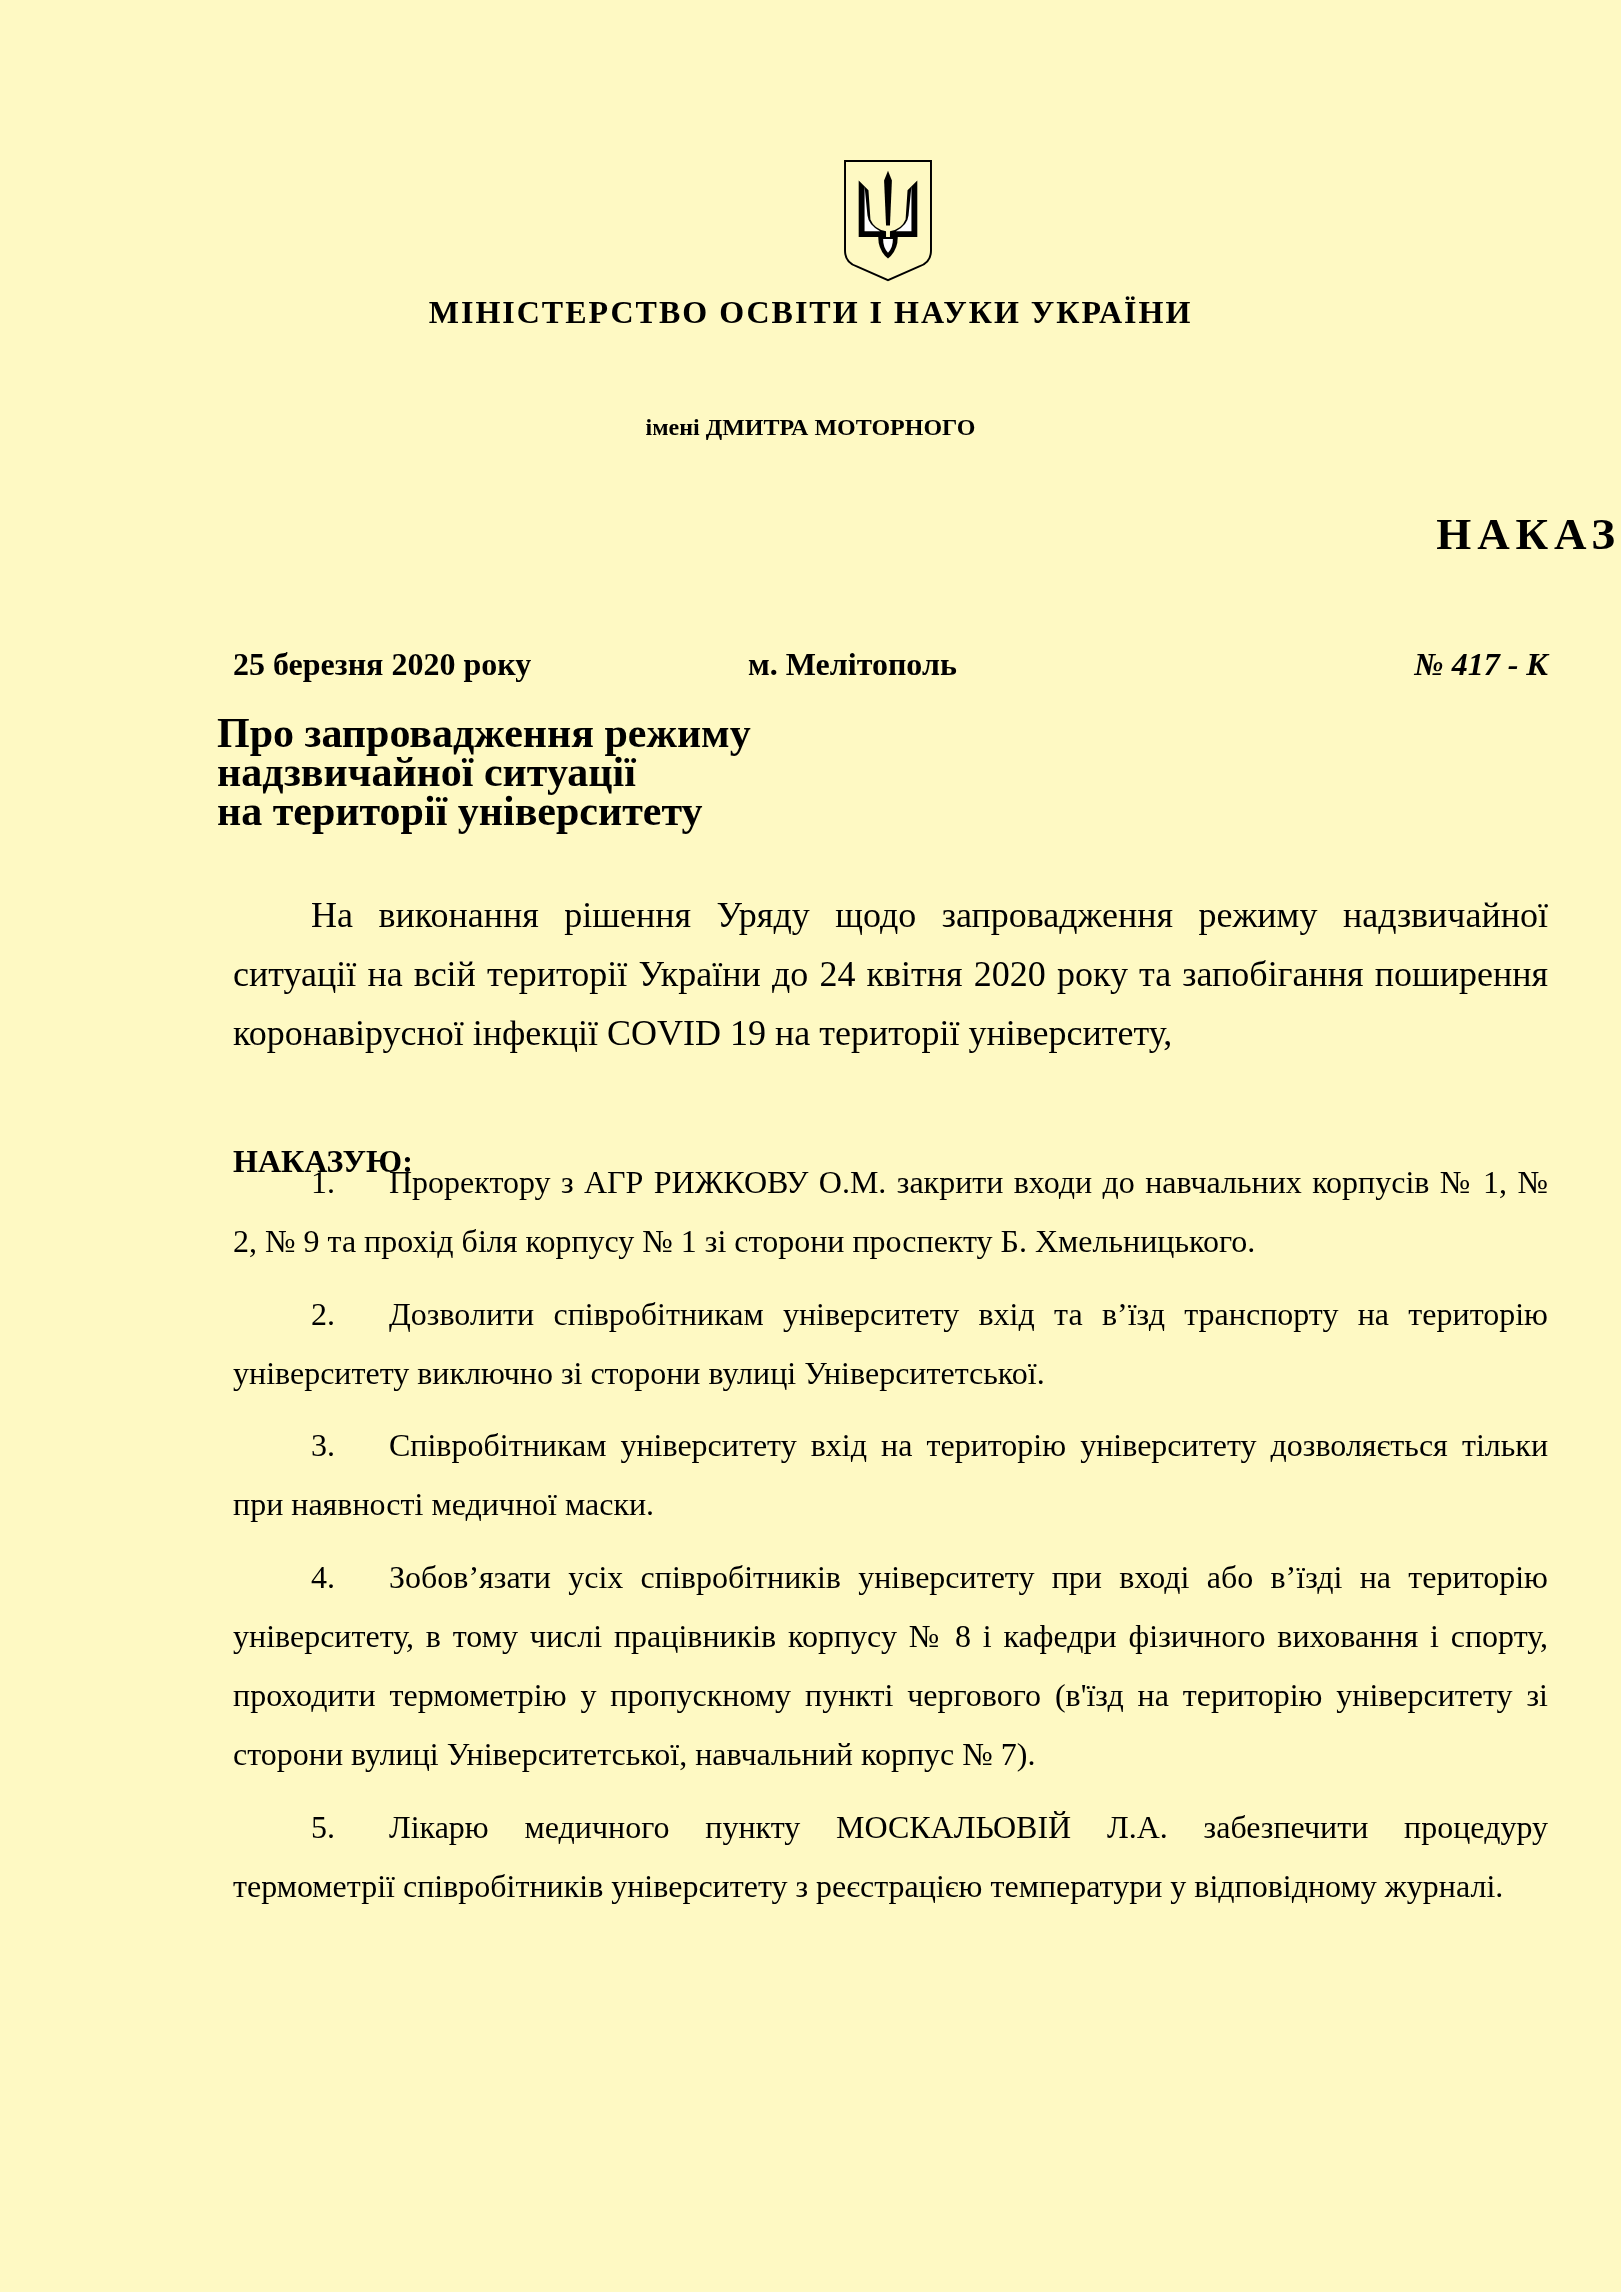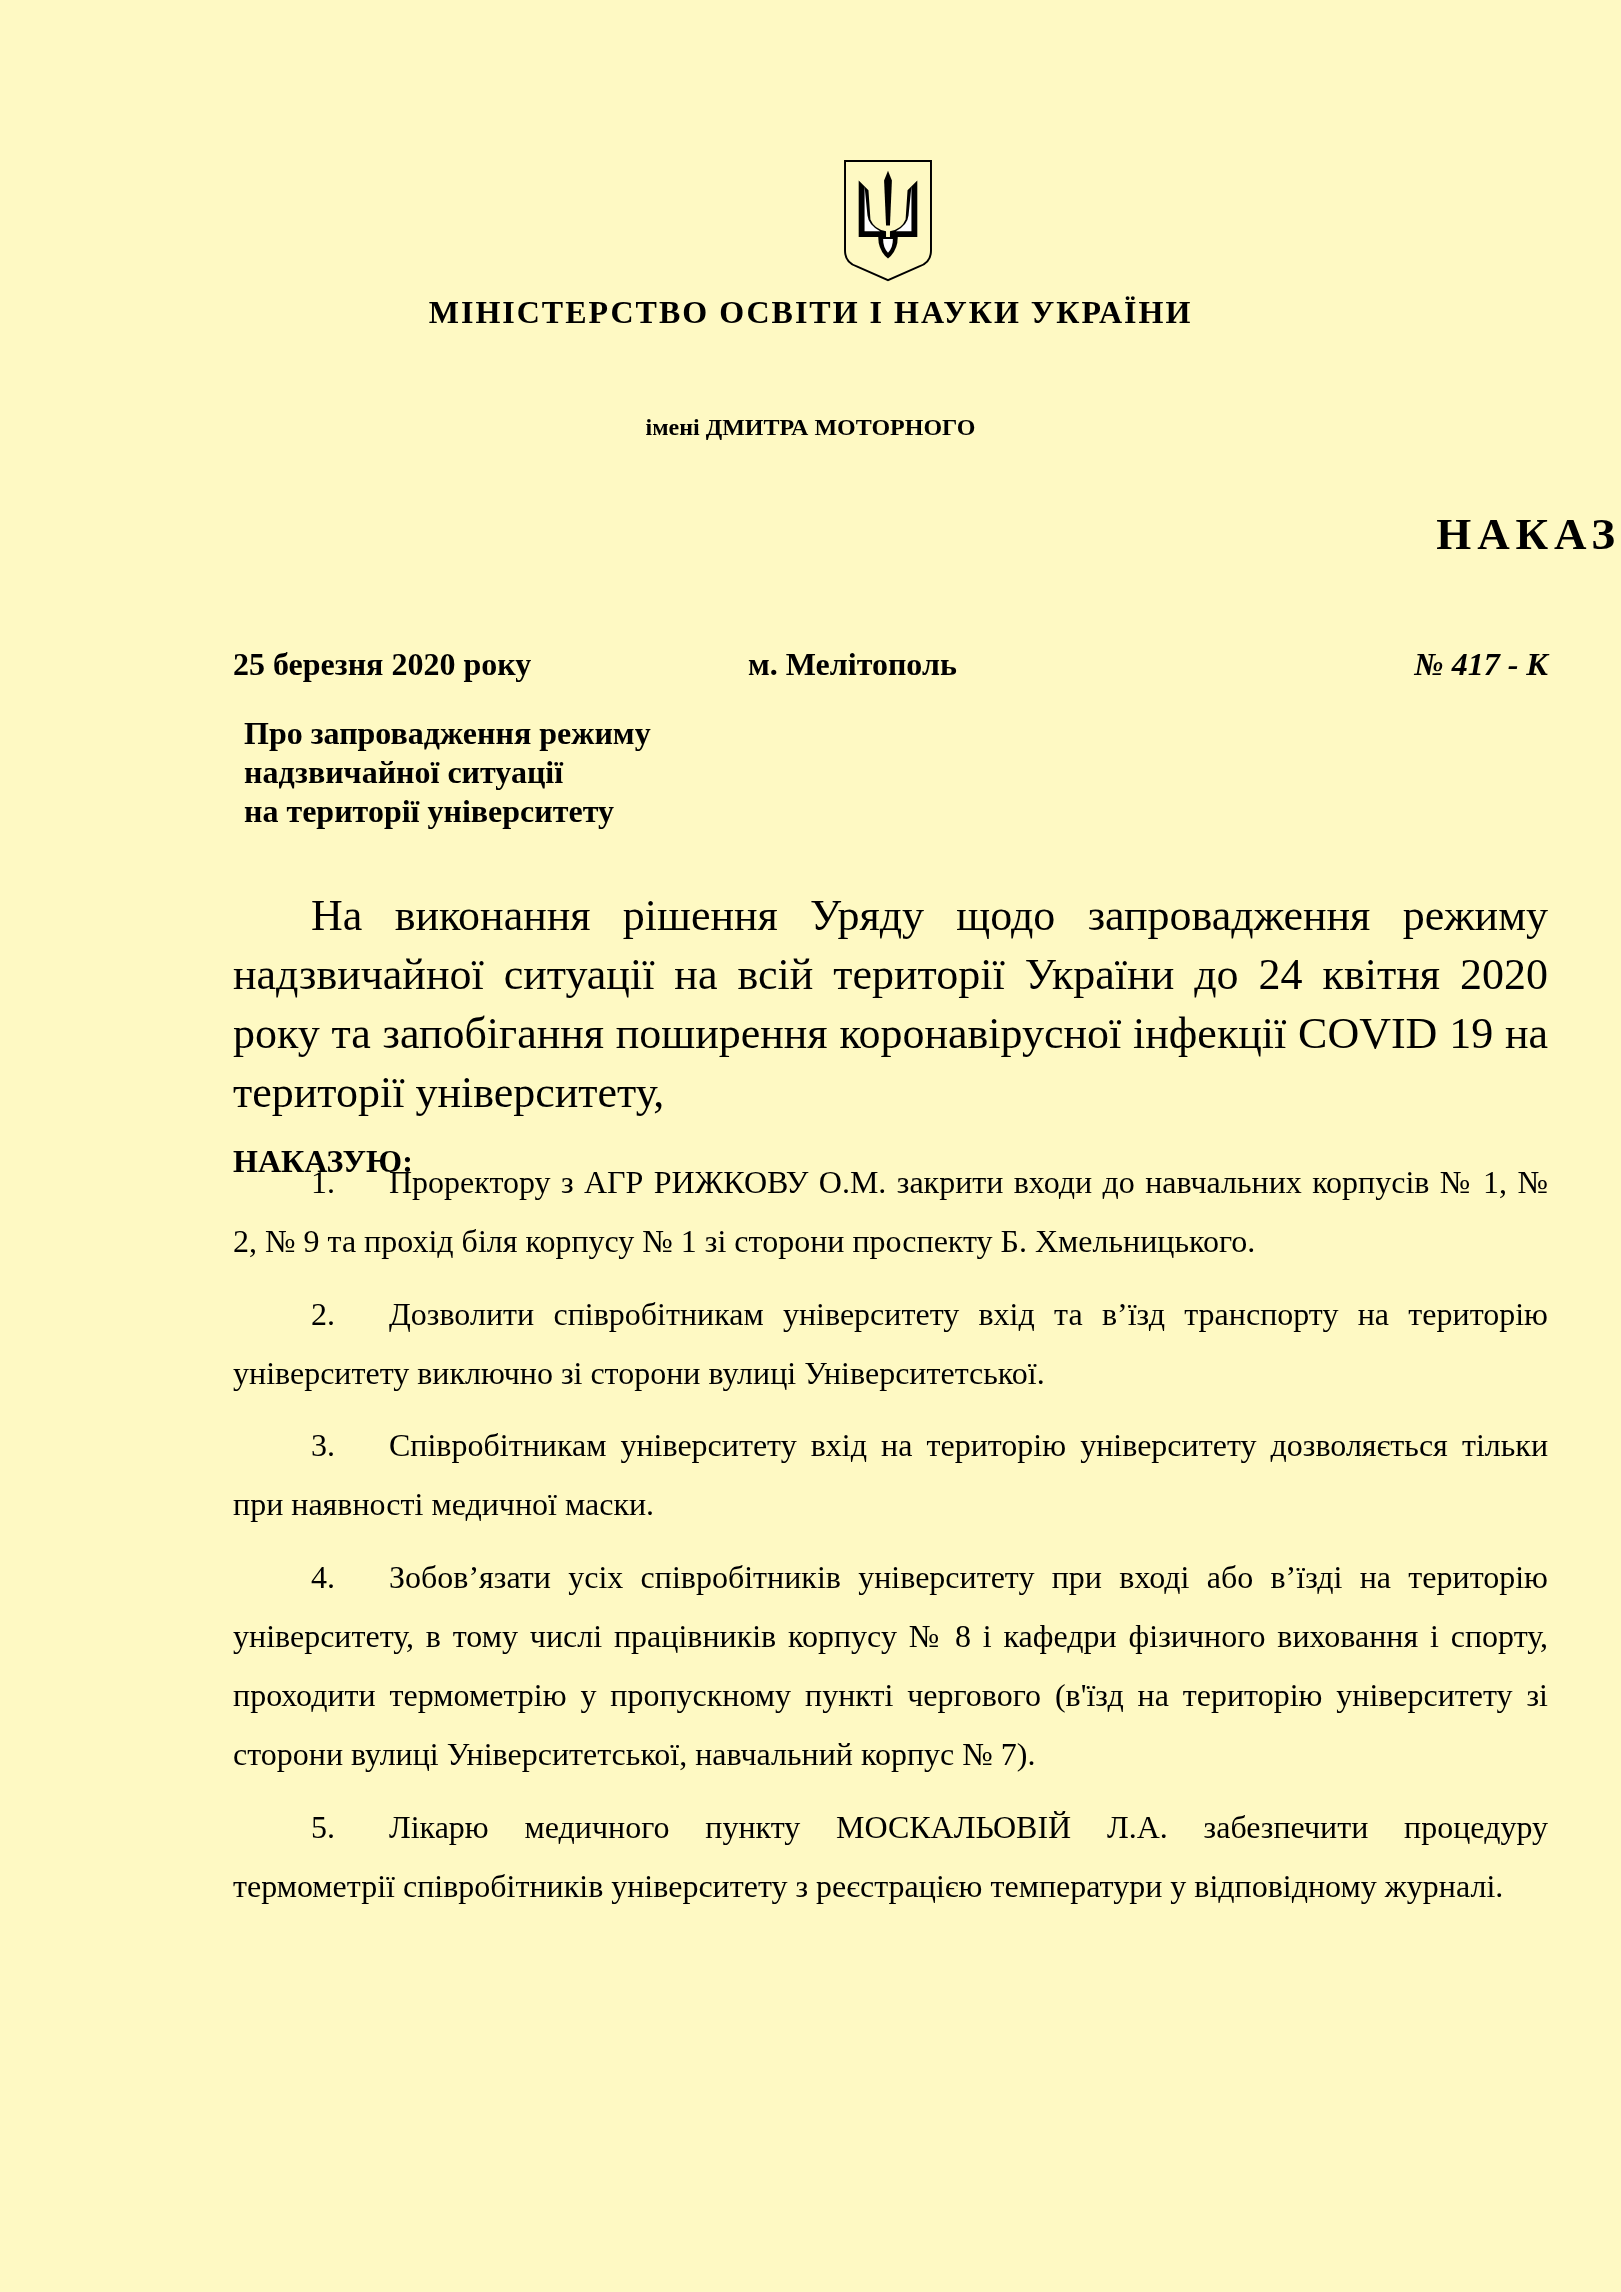--- a/index.html
+++ b/index.html
@@ -9,22 +9,22 @@
   .emblem { position: absolute; left: 841px; top: 157px; width: 94px; height: 127px; }
   .center { position: absolute; left: 0; width: 1621px; text-align: center; font-weight: bold; }
   .ministry { top: 294px; font-size: 32px; letter-spacing: 2px; }
   .univ { top: 367px; font-size: 32px; }
   .imeni { top: 414px; font-size: 24px; }
   .order-title { top: 508px; font-size: 45px; letter-spacing: 5.9px; text-align: right; }
   .meta { position: absolute; top: 646px; font-size: 32px; font-weight: bold; }
   .meta-date { left: 233px; }
   .meta-city { left: 748px; }
   .meta-num { right: 73px; font-style: italic; }
-  .subject { position: absolute; left: 244px; top: 714px; font-size: 32px; font-weight: bold; line-height: 39px; }
-  .body { position: absolute; left: 233px; width: 1315px; font-size: 44px; line-height: 59px; text-align: justify; }
+  .subject { position: absolute; left: 217px; top: 714px; font-size: 42px; font-weight: bold; line-height: 39px; }
+  .body { position: absolute; left: 233px; width: 1315px; font-size: 36px; line-height: 59px; text-align: justify; }
   .body p { margin: 0; text-indent: 78px; }
   .intro { top: 886px; }
   .decree { position: absolute; left: 233px; top: 1096px; font-size: 32px; font-weight: bold; margin-top: 47px; }
   .items { position: absolute; left: 233px; top: 1153px; width: 1315px; font-size: 32px; line-height: 59px; }
   .item { margin: 0 0 13.7px 0; text-align: justify; text-indent: 78px; text-align-last: left; }
   .item .num { display: inline-block; width: 78px; text-indent: 0; }
 </style>
 </head>
 <body>
 

